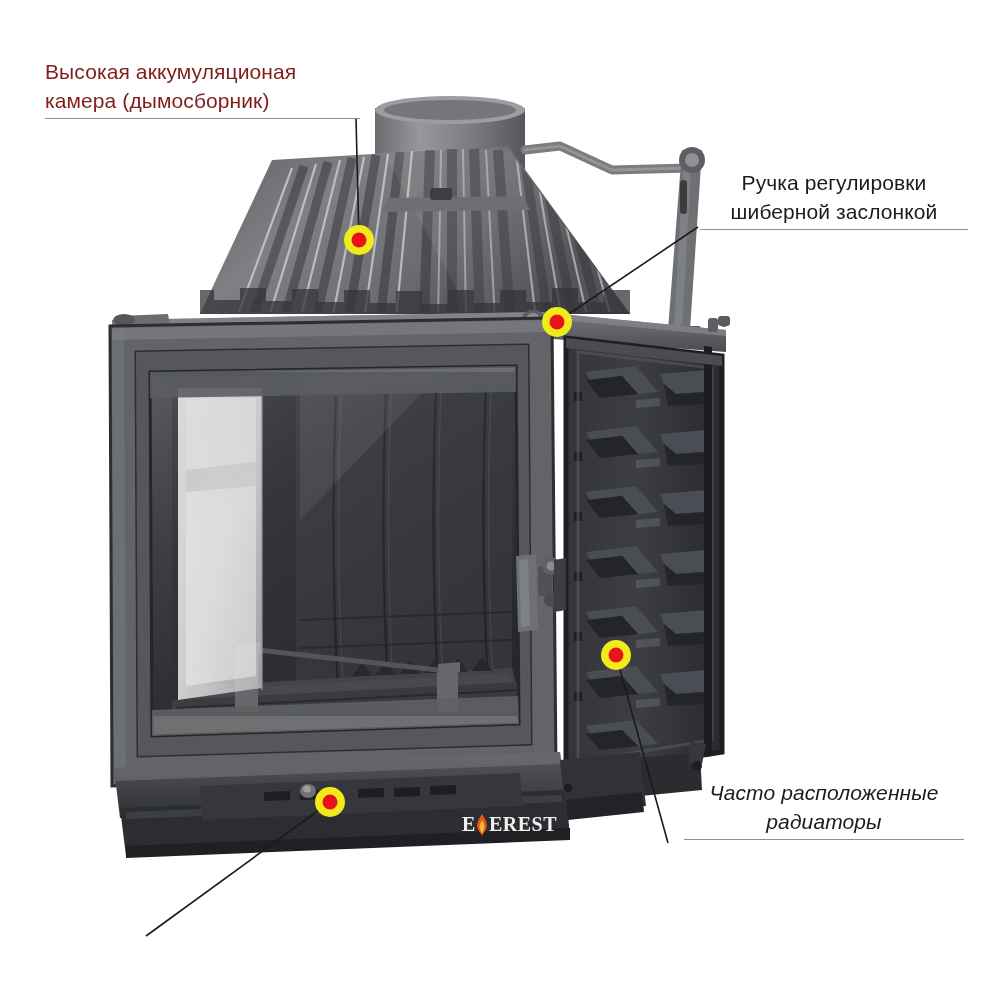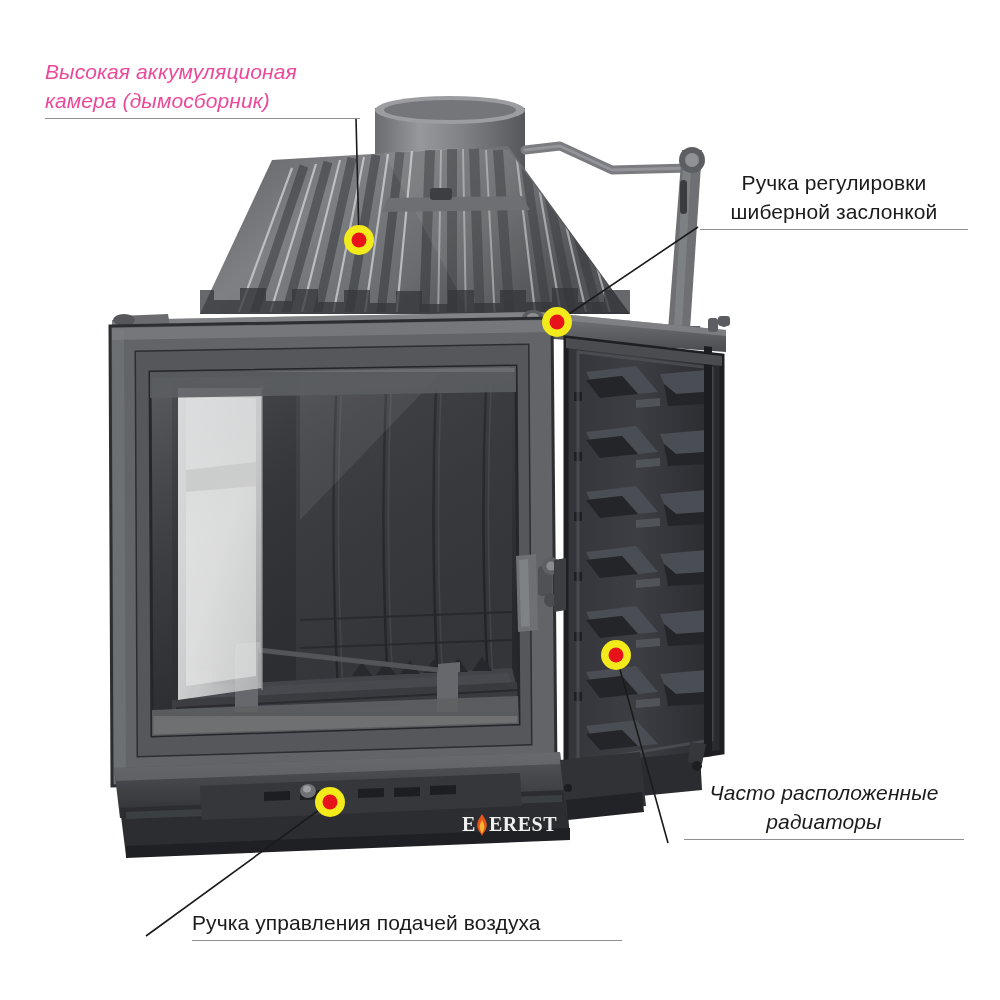--- a/index.html
+++ b/index.html
@@ -443,24 +443,23 @@
     <g id="dot-radiators" class="marker-dot" transform="translate(616,655)">
       <circle r="15" fill="#f2ea1b"></circle>
         <circle r="7.5" fill="#e8131a"></circle>
     </g>
     <g id="dot-air" class="marker-dot" transform="translate(330,802)">
       <circle r="15" fill="#f2ea1b"></circle>
         <circle r="7.5" fill="#e8131a"></circle>
     </g>
   </svg>
 
-  <div class="callout underlined" id="c-chamber" style="color: #ec4899; border-bottom-color: rgb(141, 143, 146); font-style: italic;">Высокая аккумуляционая
+  <div class="callout underlined" id="c-chamber" style="color: #7f1d1d; border-bottom-color: rgb(141, 143, 146);">Высокая аккумуляционая
 камера (дымосборник)</div>
 
   <div class="callout underlined right" id="c-damper" style="color: rgb(27, 27, 27); border-bottom-color: rgb(141, 143, 146);">Ручка регулировки
 шиберной заслонкой</div>
 
   <div class="callout underlined right" id="c-rads" style="color: rgb(27, 27, 27); border-bottom-color: rgb(141, 143, 146);">Часто расположенные
 радиаторы</div>
 
-  <div class="callout underlined" id="c-air" style="color: rgb(27, 27, 27); border-bottom-color: rgb(141, 143, 146);">Ручка управления подачей воздуха</div>
 
 </div>
 
 </body></html>

